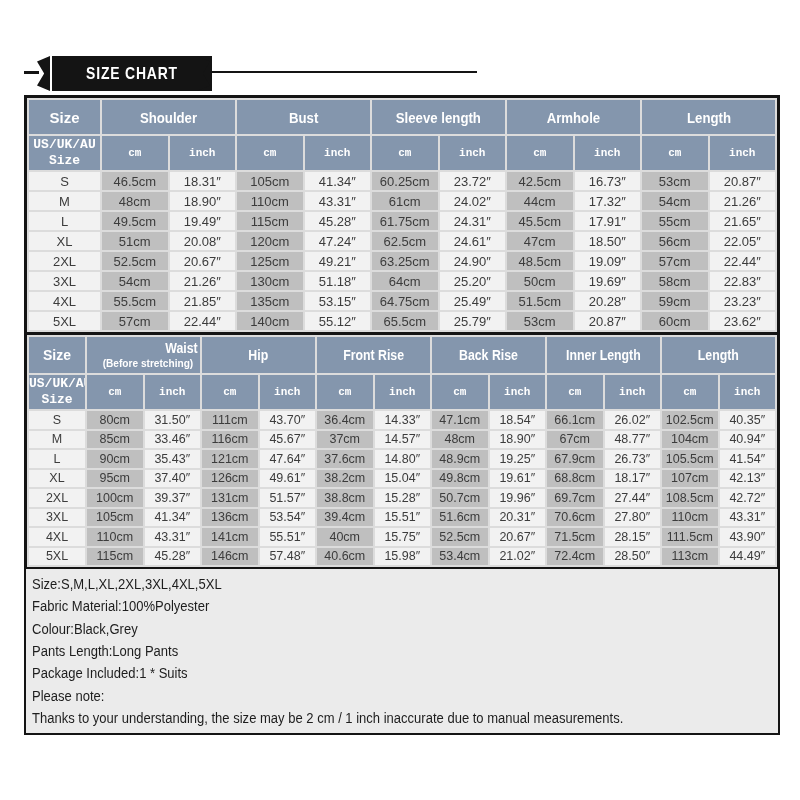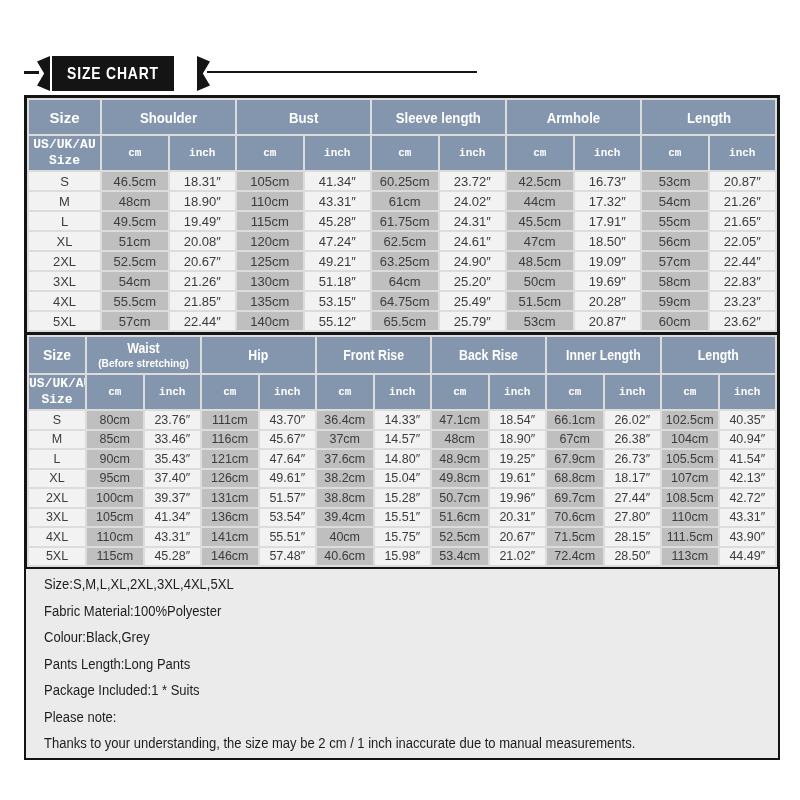--- a/index.html
+++ b/index.html
@@ -4,52 +4,52 @@
 <style>
   html,body{margin:0;padding:0;}
   body{
     width:800px;height:800px;background:#ffffff;position:relative;
     font-family:"Liberation Sans",sans-serif;
     --header:#8496ad; --cmbg:#bfbfbf; --inchbg:#f2f2f2; --gap:#dcdcdc;
     --ink:#141414; --notesbg:#ebebeb;
   }
   
   .dash{position:absolute;left:24px;top:71px;width:15px;height:3px;background:var(--ink);}
-  .ribbon{position:absolute;left:52px;top:56px;width:122px;height:35px;background:var(--ink);
+  .ribbon{position:absolute;left:52px;top:56px;width:160px;height:35px;background:var(--ink);
     display:flex;align-items:center;justify-content:center;}
   .ribbon .rtitle{color:#fff;font-weight:bold;font-size:17px;letter-spacing:1px;
     white-space:nowrap;display:inline-block;transform:scaleX(0.82);}
   .tail{position:absolute;top:56px;width:13px;height:35px;background:var(--ink);}
   .tail.left {left:37px; clip-path:polygon(100% 0,100% 100%,0 84%,55% 50%,0 16%);}
   .tail.right{left:197px;clip-path:polygon(0 0,0 100%,100% 84%,45% 50%,100% 16%);}
   .rule{position:absolute;left:207px;top:71px;width:270px;height:2px;background:var(--ink);}
   
   .twrap{position:absolute;left:24px;width:756px;border:3px solid var(--ink);
     background:var(--gap);box-sizing:border-box;}
   .t1{top:95px;}
   .t2{top:332px;}
   table{border-collapse:separate;border-spacing:2px;width:100%;table-layout:fixed;border-radius:23px;}
   th,td{padding:0;text-align:center;vertical-align:middle;overflow:hidden;white-space:nowrap;}
   th.group{background:var(--header);color:#fff;height:34px;font-size:15px;font-weight:bold;}
   th.group .lbl{display:inline-block;transform:scaleX(0.88);}
   th.group .sublbl{display:block;font-size:11.5px;font-weight:bold;transform:scaleX(0.88);}
-  th.group.twoline{font-size:13px;line-height:1.2;}
+  th.group.twoline{font-size:13px;line-height:1.2;text-align:right;}
   .t2 th.group{height:36px;font-size:14px;}
   th.sub{background:var(--header);color:#fff;height:34px;
     font-family:"Liberation Mono",monospace;font-weight:bold;font-size:11px;}
   th.sub.sizehdr{font-size:13px;line-height:1.25;}
   td{font-size:13px;color:#3c3c3c;height:18px;}
   .t2 td{height:17.5px;font-size:12.5px;}
   td.cm{background:var(--cmbg);}
   td.inch{background:var(--inchbg);}
   td.size{background:var(--inchbg);}
   
-  .notes{position:absolute;left:24px;top:567px;width:756px;height:193px;
+  .notes{position:absolute;left:24px;top:567px;width:756px;height:168px;
     border:2px solid var(--ink);background:var(--notesbg);box-sizing:border-box;
-    padding:7px 2px 7px 18px;display:flex;flex-direction:column;justify-content:space-between;}
+    padding:7px 2px 7px 6px;display:flex;flex-direction:column;justify-content:space-between;}
   .notes .nline{font-size:14px;color:#1d1d1d;transform:scaleX(0.93);transform-origin:0 50%;white-space:nowrap;}
 </style>
 </head>
 <body style="--header: #8496ad; --cmbg: #bfbfbf; --inchbg: #f2f2f2; --gap: #dcdcdc; --ink: #141414; --notesbg: #ebebeb;">
 
 <div class="dash"></div>
 <div class="tail left"></div>
 <div class="ribbon">
   <span class="rtitle">SIZE CHART</span>
 </div>
@@ -249,21 +249,21 @@
           <th class="sub">cm</th>
           <th class="sub">inch</th>
           <th class="sub">cm</th>
           <th class="sub">inch</th>
         </tr>
       </thead>
       <tbody>
         <tr>
           <td class="size">S</td>
           <td class="cm">80cm</td>
-          <td class="inch">23.76″</td>
+          <td class="inch">31.50″</td>
           <td class="cm">111cm</td>
           <td class="inch">43.70″</td>
           <td class="cm">36.4cm</td>
           <td class="inch">14.33″</td>
           <td class="cm">47.1cm</td>
           <td class="inch">18.54″</td>
           <td class="cm">66.1cm</td>
           <td class="inch">26.02″</td>
           <td class="cm">102.5cm</td>
           <td class="inch">40.35″</td>
@@ -272,21 +272,21 @@
           <td class="size">M</td>
           <td class="cm">85cm</td>
           <td class="inch">33.46″</td>
           <td class="cm">116cm</td>
           <td class="inch">45.67″</td>
           <td class="cm">37cm</td>
           <td class="inch">14.57″</td>
           <td class="cm">48cm</td>
           <td class="inch">18.90″</td>
           <td class="cm">67cm</td>
-          <td class="inch">26.38″</td>
+          <td class="inch">48.77″</td>
           <td class="cm">104cm</td>
           <td class="inch">40.94″</td>
         </tr>
         <tr>
           <td class="size">L</td>
           <td class="cm">90cm</td>
           <td class="inch">35.43″</td>
           <td class="cm">121cm</td>
           <td class="inch">47.64″</td>
           <td class="cm">37.6cm</td>

